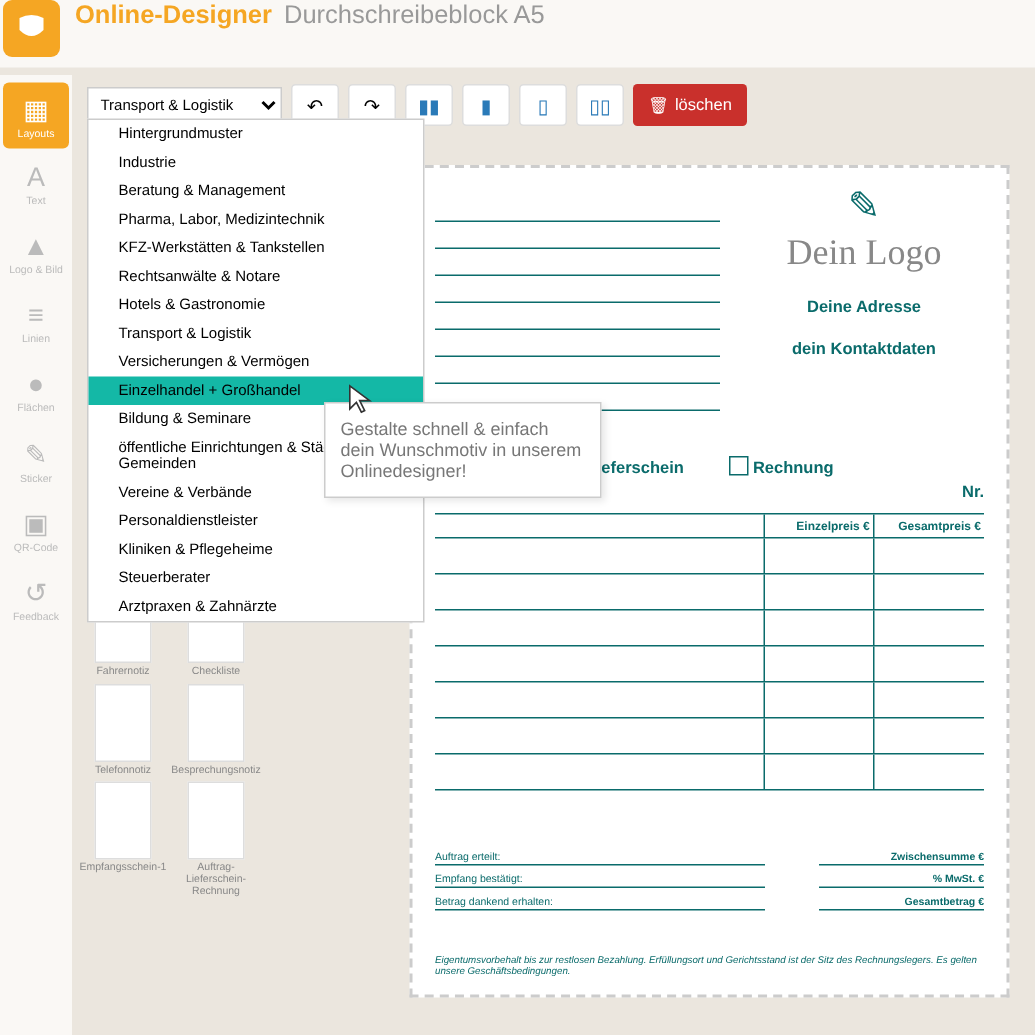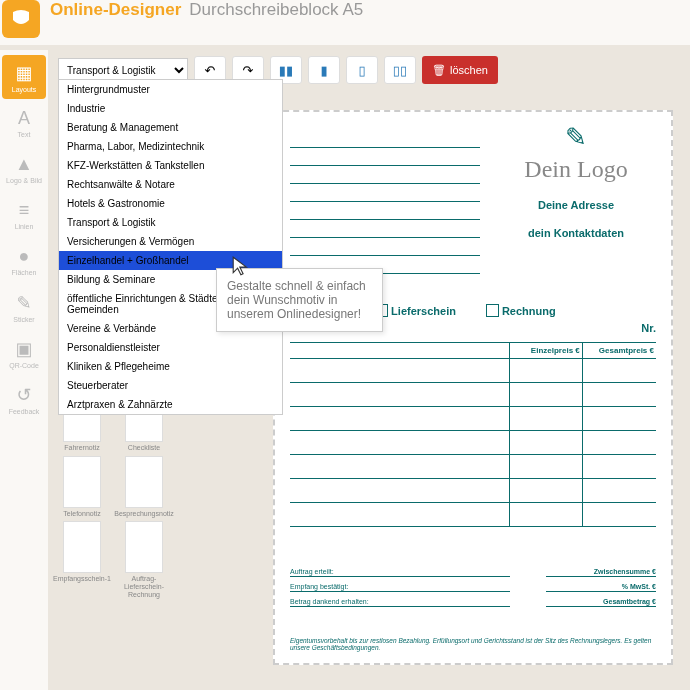--- a/index.html
+++ b/index.html
@@ -11,22 +11,22 @@
 .sidebar{position:absolute;left:0;top:50px;width:48px;height:640px;background:#faf8f5;display:flex;flex-direction:column;align-items:center;padding-top:5px}
 .sbitem{width:44px;height:44px;display:flex;flex-direction:column;align-items:center;justify-content:center;color:#bbb;font-size:7px;margin-bottom:2px;cursor:pointer}
 .sbitem.active{background:#f5a623;color:#fff;border-radius:4px}
 .sbicon{font-size:18px;margin-bottom:2px}
 .main{position:absolute;left:48px;top:50px;right:0;bottom:0}
 .toolbar{height:40px;display:flex;align-items:center;padding:5px 10px;gap:6px}
 .sel{width:130px;height:24px;font-size:10px;border:1px solid #ccc;background:#fff;padding:0 4px}
 .tbtn{width:32px;height:28px;background:#fff;border:1px solid #ddd;border-radius:3px;display:flex;align-items:center;justify-content:center;cursor:pointer;font-size:13px}
 .del{background:#c9302c;color:#fff;border:none;padding:0 10px;height:28px;border-radius:3px;font-size:11px;display:flex;align-items:center;gap:4px;cursor:pointer}
 .dropdown{position:absolute;left:10px;top:29px;width:225px;background:#fff;border:1px solid #ccc;z-index:10;font-size:10px}
-.ddi{padding:4px 8px;cursor:pointer}
-.ddi.hov{background:#1d4ed8}
+.ddi{padding:4px 20px;cursor:pointer}
+.ddi.hov{background:#14b8a6}
 .thumbs{position:absolute;left:5px;top:340px;width:130px;display:flex;flex-wrap:wrap;gap:4px}
 .th{width:58px;display:flex;flex-direction:column;align-items:center}
 .thb{width:38px;height:52px;background:#fff;border:1px solid #ddd;margin-bottom:2px}
 .thl{font-size:7px;color:#888;text-align:center;line-height:1.1}
 .canvas{position:absolute;left:225px;top:60px;width:400px;height:555px;background:#fff;border:2px dashed #ccc;padding:15px}
 .logobox{position:absolute;right:15px;top:10px;width:160px;text-align:center}
 .logoic{width:30px;height:30px;margin:0 auto 4px;color:#0a6b6b;font-size:26px}
 .logot{font-family:serif;font-size:24px;color:#888}
 .sub{color:#0a6b6b;font-size:11px;font-weight:bold;margin-top:16px}
 .lines{position:absolute;left:15px;top:18px;width:190px}
@@ -40,21 +40,21 @@
 .thd>div:last-child{border-right:none}
 .c1{width:60%}.c2{width:20%;text-align:right}.c3{width:20%;text-align:right}
 .tr{display:flex;height:24px;border-bottom:1px solid #0a6b6b}
 .tr>div{border-right:1px solid #0a6b6b}
 .tr>div:last-child{border-right:none}
 .ftr{position:absolute;left:15px;bottom:50px;right:15px;font-size:7px;color:#0a6b6b}
 .frow{display:flex;justify-content:space-between;margin-bottom:6px}
 .fl{width:60%;border-bottom:1px solid #0a6b6b;padding-bottom:1px}
 .fr{width:30%;border-bottom:1px solid #0a6b6b;text-align:right;font-weight:bold}
 .disc{position:absolute;left:15px;bottom:12px;right:15px;font-size:6.5px;color:#0a6b6b;font-style:italic}
-.tooltip{position:absolute;left:168px;top:218px;width:167px;background:#fff;border:1px solid #ccc;padding:10px;font-size:12px;color:#777;z-index:20;box-shadow:2px 2px 5px rgba(0,0,0,0.1)}
+.tooltip{position:absolute;left:168px;top:218px;width:185px;background:#fff;border:1px solid #ccc;padding:10px;font-size:12px;color:#777;z-index:20;box-shadow:2px 2px 5px rgba(0,0,0,0.1)}
 .cursor{position:absolute;left:183px;top:205px;z-index:30;font-size:20px;pointer-events:none}
 .cursor svg{width:22px;height:22px}
 </style>
 </head>
 <body>
 
 <div class="header">
   <div class="logo">
       <svg width="24" height="18" viewBox="0 0 24 18">
         <path d="M4 2 Q12 -2 20 2 L20 10 Q12 18 4 10 Z" fill="#fff"></path>

